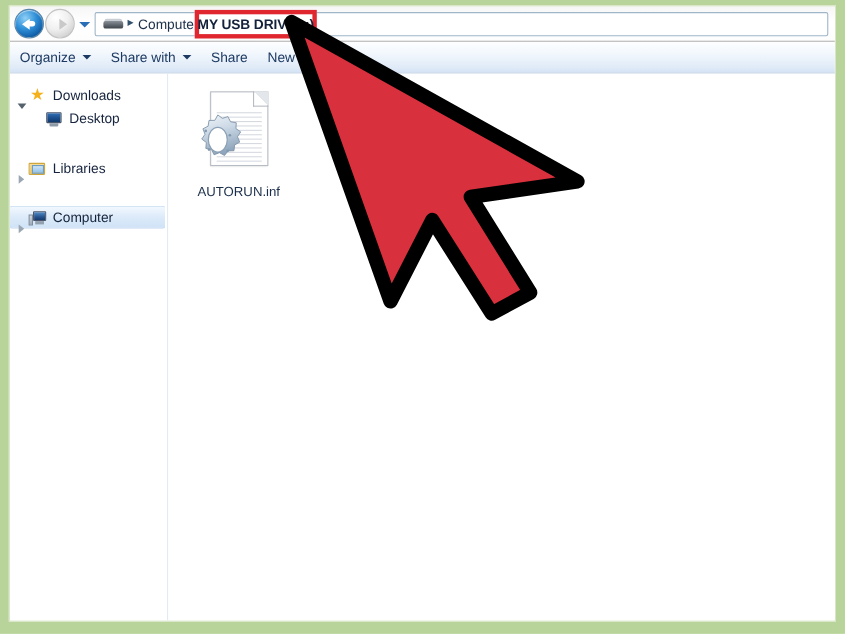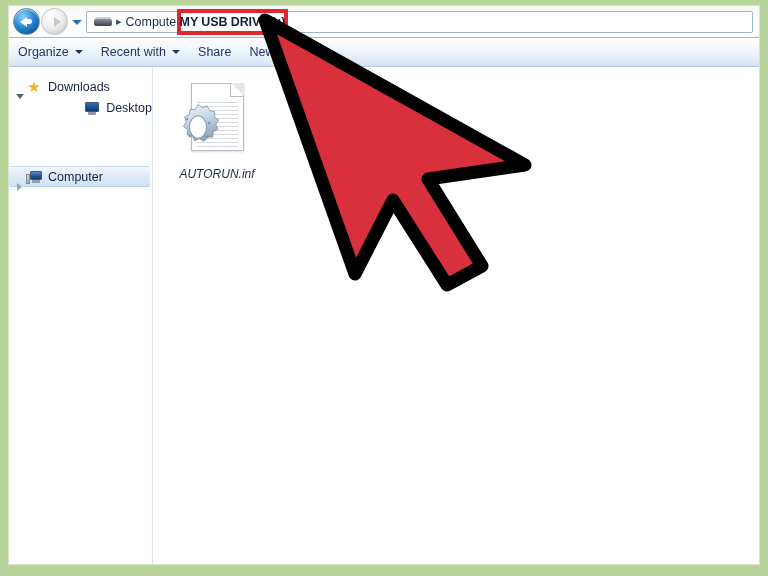--- a/index.html
+++ b/index.html
@@ -227,21 +227,21 @@
   .nav-row {
     display: flex;
     align-items: center;
     height: 21px;
     padding-left: 6px;
     font-size: 12.5px;
     color: #16243d;
     white-space: nowrap;
     box-sizing: border-box;
   }
-  .nav-row.indent { padding-left: 16px; justify-content: flex-end; }
+  .nav-row.indent { padding-left: 32px; }
   .nav-row.selected {
     background: linear-gradient(to bottom, #f2f8fe 0%, #dceaf9 50%, #cfe3f7 100%);
     border-top: 1px solid #c5dcf2;
     border-bottom: 1px solid #b9d2ec;
     margin-right: 2px;
     border-radius: 2px;
   }
   .nav-spacer { height: 12px; }
 
   .expander {
@@ -482,21 +482,20 @@
     box-sizing: border-box;
   }
 
   .file-label {
     font-size: 12px;
     color: #1c2f4a;
     margin-top: 4px;
     line-height: 14px;
     white-space: nowrap;
     overflow: hidden;
-    font-style: italic;
   }
 
   
   #cursor {
     position: absolute;
     left: 250px;
     top: 8px;
     width: 295px;
     height: 285px;
     z-index: 50;
@@ -530,21 +529,21 @@
         <span class="label">MY USB DRIV (G:)</span>
       </div>
     </div>
 
     <div class="toolbar">
       <div class="tb-item">
         <span>Organize</span>
         <span class="tb-caret"></span>
       </div>
       <div class="tb-item">
-        <span>Recent with</span>
+        <span>Share with</span>
         <span class="tb-caret"></span>
       </div>
       <div class="tb-item">
         <span>Share</span>
       </div>
       <div class="tb-item">
         <span>New</span>
       </div>
     </div>
 
@@ -564,20 +563,28 @@
               <span class="stand"></span>
           </span>
           <span>Desktop</span>
         </div>
 
 
 
         <div class="nav-spacer"></div>
         <div class="nav-spacer"></div>
 
+        <div class="nav-row">
+          <span class="expander closed"></span>
+          <span class="nav-icon ic-lib">
+            <span class="back"></span>
+              <span class="pane"></span>
+          </span>
+          <span>Libraries</span>
+        </div>
 
         <div class="nav-spacer"></div>
         <div class="nav-spacer"></div>
 
         <div class="nav-row selected">
           <span class="expander closed"></span>
           <span class="nav-icon ic-comp">
             <span class="tower"></span>
               <span class="mon"></span>
               <span class="base"></span>

